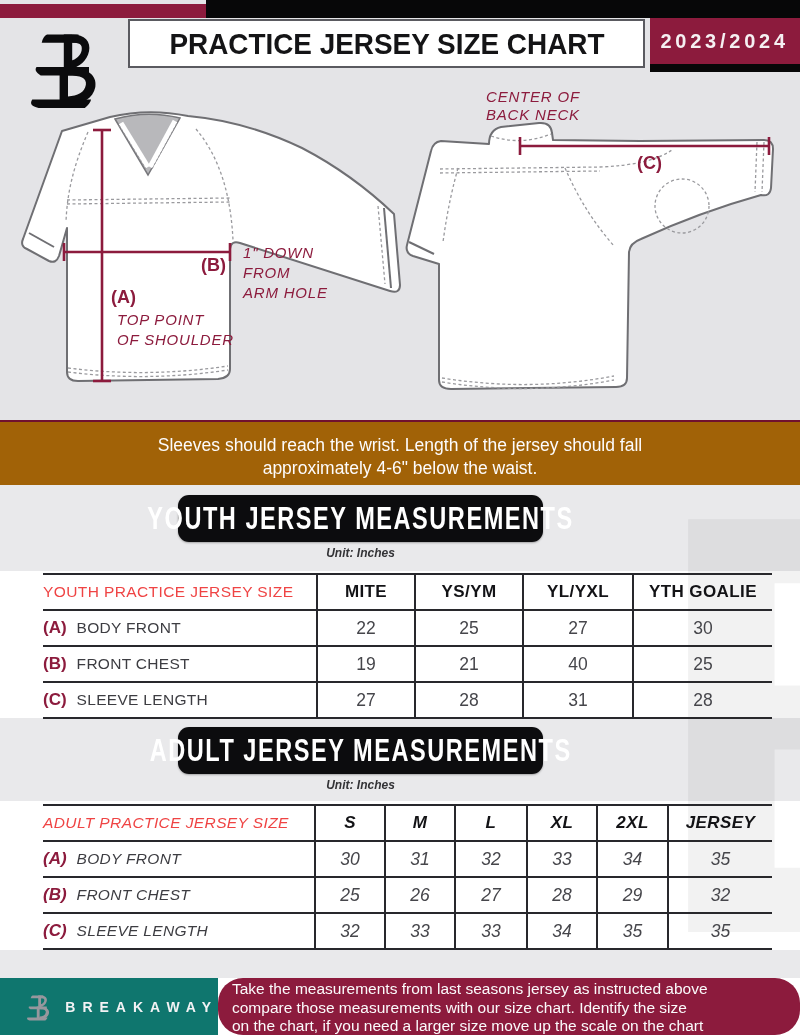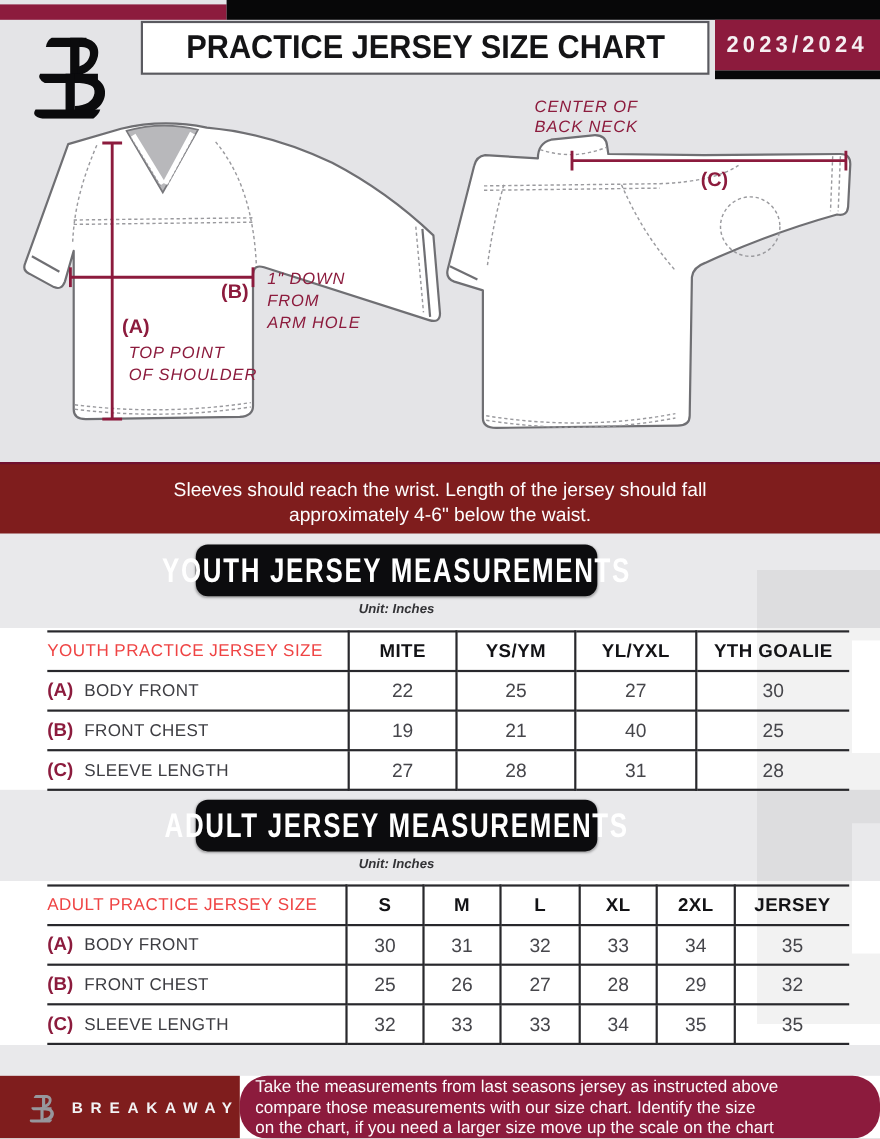--- a/index.html
+++ b/index.html
@@ -3,21 +3,21 @@
 <meta charset="utf-8">
 <style>
   html,body{margin:0;padding:0;background:#cfcfd2;}
   .page{
     position:relative;width:800px;height:1035px;margin:0 auto;overflow:hidden;
     background:#ffffff;font-family:"Liberation Sans",sans-serif;
   }
   .abs{position:absolute;}
   
   .bg-top{left:0;top:0;width:800px;height:420px;background:#E4E4E7;}
-  .notice-banner{left:0;top:420px;width:800px;height:63px;background:#7f1d1d;border-top:2px solid #70112f;z-index:2;}
+  .notice-banner{left:0;top:420px;width:800px;height:63px;background:#a16207;border-top:2px solid #70112f;z-index:2;}
   .band-gray{left:0;width:800px;background:#E9E9EB;}
   .band-white{left:0;width:800px;background:#ffffff;}
   .watermark-clip{left:0;top:486px;width:800px;height:489px;overflow:hidden;z-index:1;pointer-events:none;}
   .watermark-b{position:absolute;left:648px;top:-62px;font-size:600px;font-weight:bold;
     color:rgba(30,30,40,0.06);line-height:1;font-family:"Liberation Sans",sans-serif;}
   
   .strip-maroon{left:0;top:4px;width:206px;height:14px;background:#8C1B3D;z-index:3;}
   .strip-black{left:206px;top:0;width:594px;height:18px;background:#070708;z-index:3;}
   .title-box{left:128px;top:19px;width:517px;height:49px;background:#ffffff;border:2px solid #5a5a60;
     box-sizing:border-box;display:flex;align-items:center;justify-content:center;z-index:4;}
@@ -48,21 +48,21 @@
   .size-table tr{height:36px;}
   .col-head{font-weight:bold;font-size:17px;color:#131316;text-align:center;letter-spacing:0.4px;}
   .row-head-label{text-align:left;font-size:15.5px;color:#ef4444;padding-left:14px;letter-spacing:0.4px;
     font-weight:normal;}
   .metric-cell{text-align:left;padding-left:52px;}
   .metric-key{color:#8C1B3D;font-weight:bold;font-size:17px;margin-right:10px;}
   .metric-name{color:#3d3d42;font-size:15.5px;letter-spacing:0.3px;}
   .value-cell{text-align:center;font-size:17.5px;color:#46464b;}
   
   .footer{left:0;top:978px;width:800px;height:57px;display:flex;z-index:3;}
-  .footer-black{width:218px;height:57px;background:#7f1d1d;display:flex;align-items:center;
+  .footer-black{width:218px;height:57px;background:#0f766e;display:flex;align-items:center;
     box-sizing:border-box;padding-left:26px;}
   .footer-brand{color:#f2f2f4;font-weight:bold;font-size:14px;letter-spacing:7px;margin-left:12px;white-space:nowrap;}
   .footer-maroon{flex:1;height:57px;background:#8C1B3D;box-sizing:border-box;padding:2px 6px 0 14px;border-radius:25px;}
   .footer-note-line{color:#fbfafb;font-size:15.5px;line-height:18.6px;white-space:nowrap;}
   svg text{font-family:"Liberation Sans",sans-serif;}
   .ann-note{font-style:italic;font-size:15px;letter-spacing:0.8px;fill:#8C1B3D;font-weight:500;}
   .ann-key{font-weight:bold;font-size:18px;fill:#8C1B3D;}
 </style>
 </head>
 <body>
@@ -232,21 +232,21 @@
       <td class="value-cell">28</td>
     </tr>
   </tbody>
     </table>
 
   <div class="abs section-banner" style="top:727px;">
     <span class="section-banner-text">ADULT JERSEY MEASUREMENTS</span>
   </div>
   <div class="abs unit-text" style="top:778px;">Unit: Inches</div>
 
-  <table class="size-table" style="top:804px;">
+  <table class="size-table" style="top:804px;font-style:italic;">
     <colgroup>
         <col style="width:272px">
         <col style="width:70px">
         <col style="width:70px">
         <col style="width:72px">
         <col style="width:70px">
         <col style="width:71px">
         <col style="width:104px">
       </colgroup>
     <tbody>

